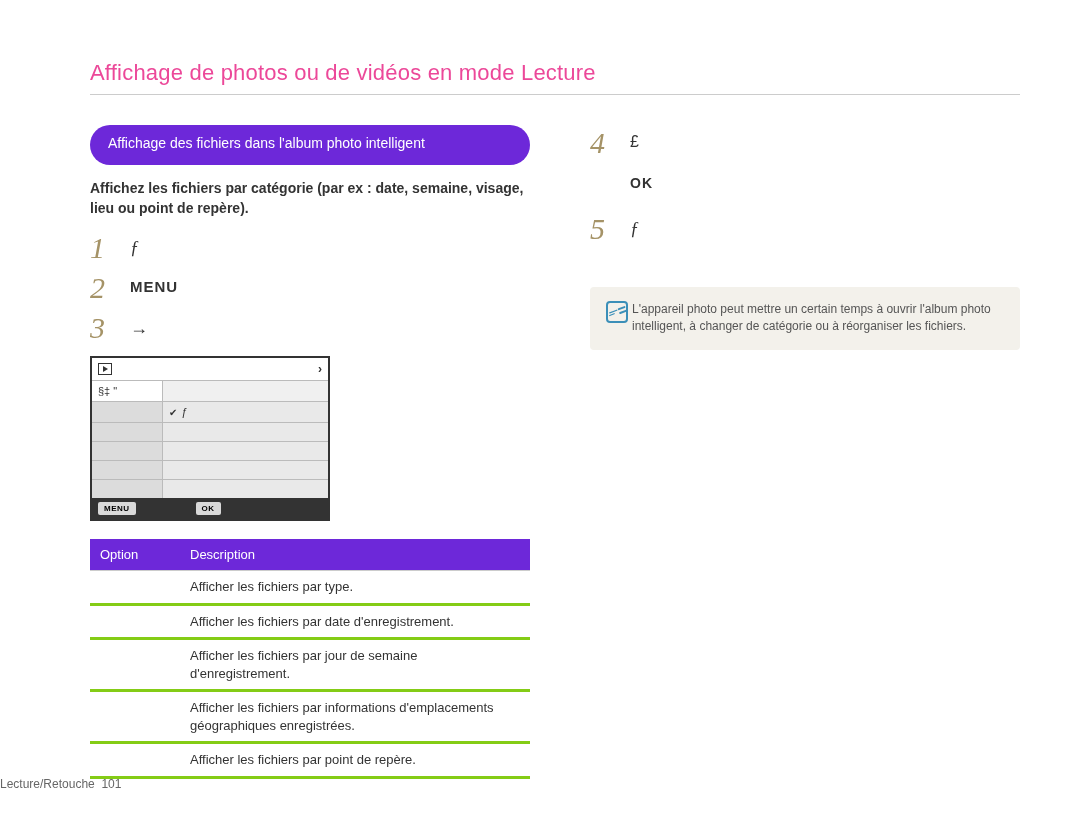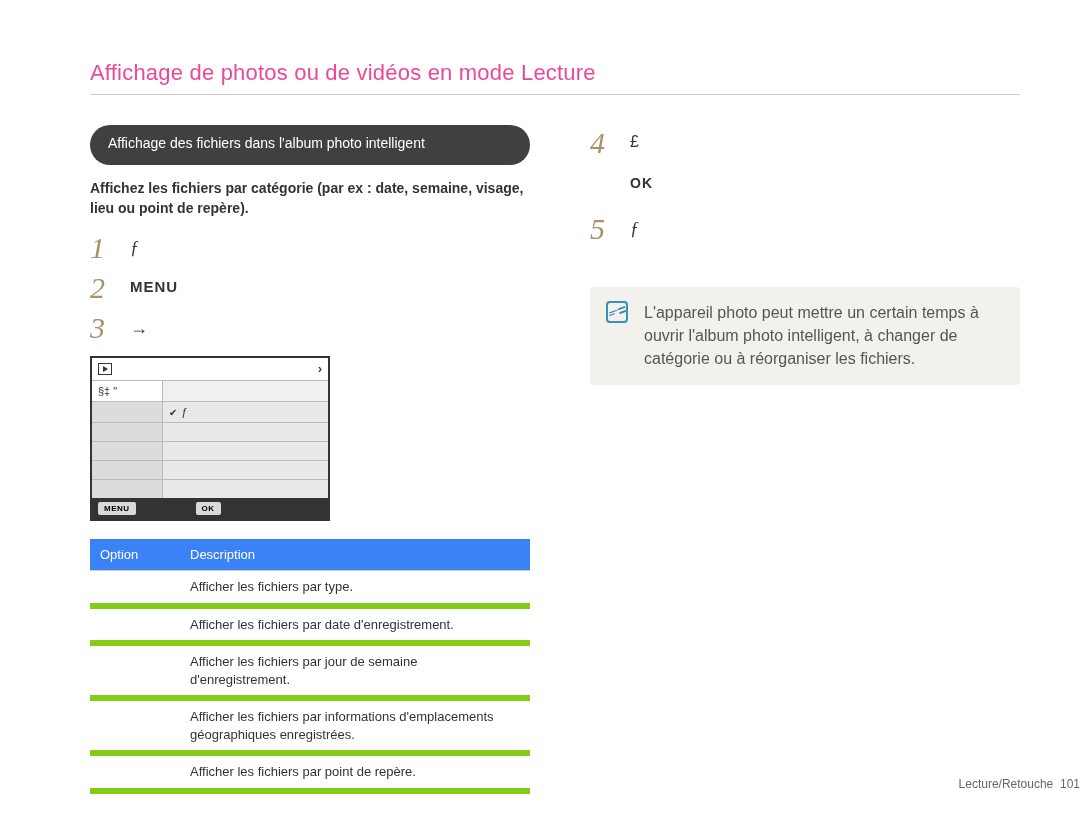--- a/index.html
+++ b/index.html
@@ -25,21 +25,21 @@
     margin-bottom: 30px;
   }
   .cols {
     display: flex;
     gap: 60px;
   }
   .col-left { width: 440px; }
   .col-right { flex: 1; }
 
   .pill {
-    background: #404040;
+    background: #6d28d9;
     color: #fff;
     border-radius: 22px;
     padding: 10px 18px;
     font-size: 14px;
     margin-bottom: 14px;
     min-height: 40px;
   }
   .intro {
     font-size: 14px;
     line-height: 1.4;
@@ -85,51 +85,51 @@
   .dev-body .dev-row .val { background:#e9e9e9; min-height:18px;}
   .dev-row.first .lab, .dev-row.first .val { background:#fff; }
   .dev-row.first .val { background:#f0f0f0;}
   .check::before { content:"✔"; font-size:10px; }
   .device-bottom { background:#333; display:flex; justify-content:flex-start; gap:60px; padding:4px 6px;}
   .btn-chip { background:#d9d9d9; color:#000; font-size:8px; padding:2px 6px; border-radius:2px; font-weight:bold; letter-spacing:0.5px;}
 
   
   .opt-table { width:100%; border-collapse:collapse; font-size:13px; }
   .opt-table th {
-    background:#3b82f6; color:#fff; font-weight:normal; text-align:left;
+    background:#6d28d9; color:#fff; font-weight:normal; text-align:left;
     padding:8px 10px; height:30px;
   }
   .opt-table th:first-child { width:90px; }
   .opt-table td {
-    padding:7px 10px; border-bottom:6px solid #84cc16; vertical-align:top;
+    padding:7px 10px; border-bottom:3px solid #84cc16; vertical-align:top;
     line-height:1.35;
   }
   .opt-table tr:first-child td { border-top:1px solid #ccc; }
 
   
   .right-steps li { margin-bottom: 8px; }
   .right-steps .step-body { flex-wrap:wrap; }
   .gbp { font-size:16px; }
 
   .note {
-    display:flex; gap:16px; background:#f3f1eb;
+    display:flex; gap:4px; background:#f3f1eb;
     border-radius:4px; padding:14px 16px; margin-top:40px;
-    font-size:16px; line-height:1.45; color:#555;
+    font-size:12px; line-height:1.45; color:#555;
   }
   .note-icon {
     width:22px; height:22px; border:2px solid #3b8fb8; border-radius:4px;
     display:flex; align-items:center; justify-content:center; flex:0 0 auto;
   }
   .note-icon::after { content:""; width:10px; height:2px; background:#3b8fb8; box-shadow:0 -4px 0 #3b8fb8; border-radius:1px; transform: rotate(-20deg);}
   .note-icon { position:relative; }
   .note-icon svg { width:14px; height:14px; }
 
   .footer {
     position:absolute; bottom:24px; left:0; right:0;
-    text-align:right; font-size:12px; color:#666;
+    text-align:left; font-size:12px; color:#666;
   }
   .footer .pg { font-weight:normal; }
 </style>
 </head>
 <body>
 
 <div class="page-title">Affichage de photos ou de vidéos en mode Lecture</div>
 <hr class="title-rule">
 
 <div class="cols">

